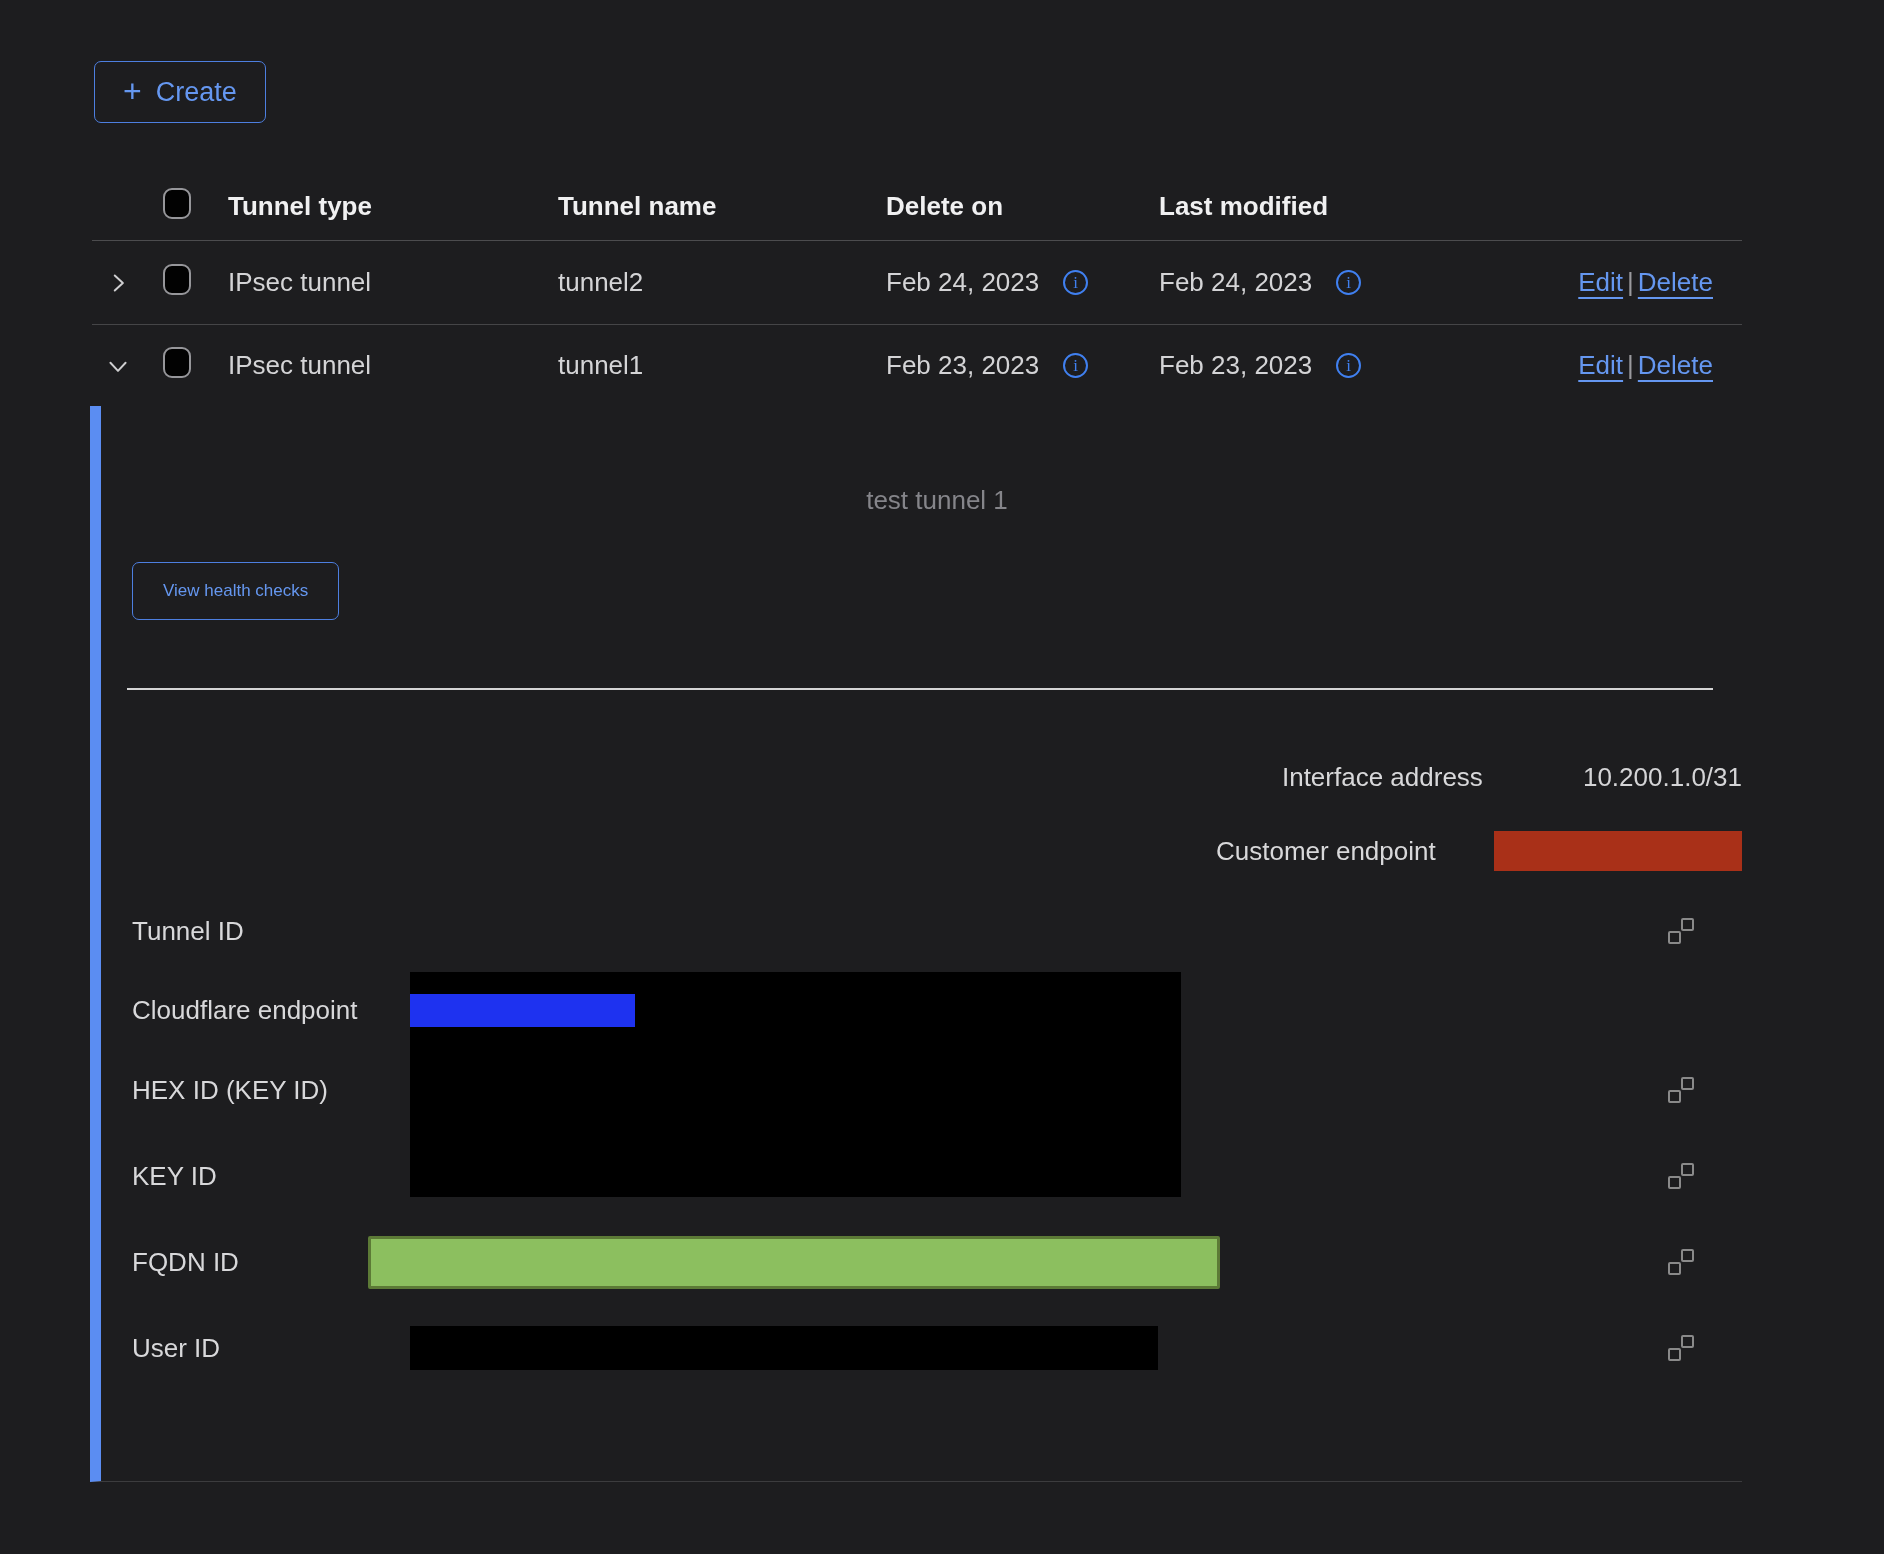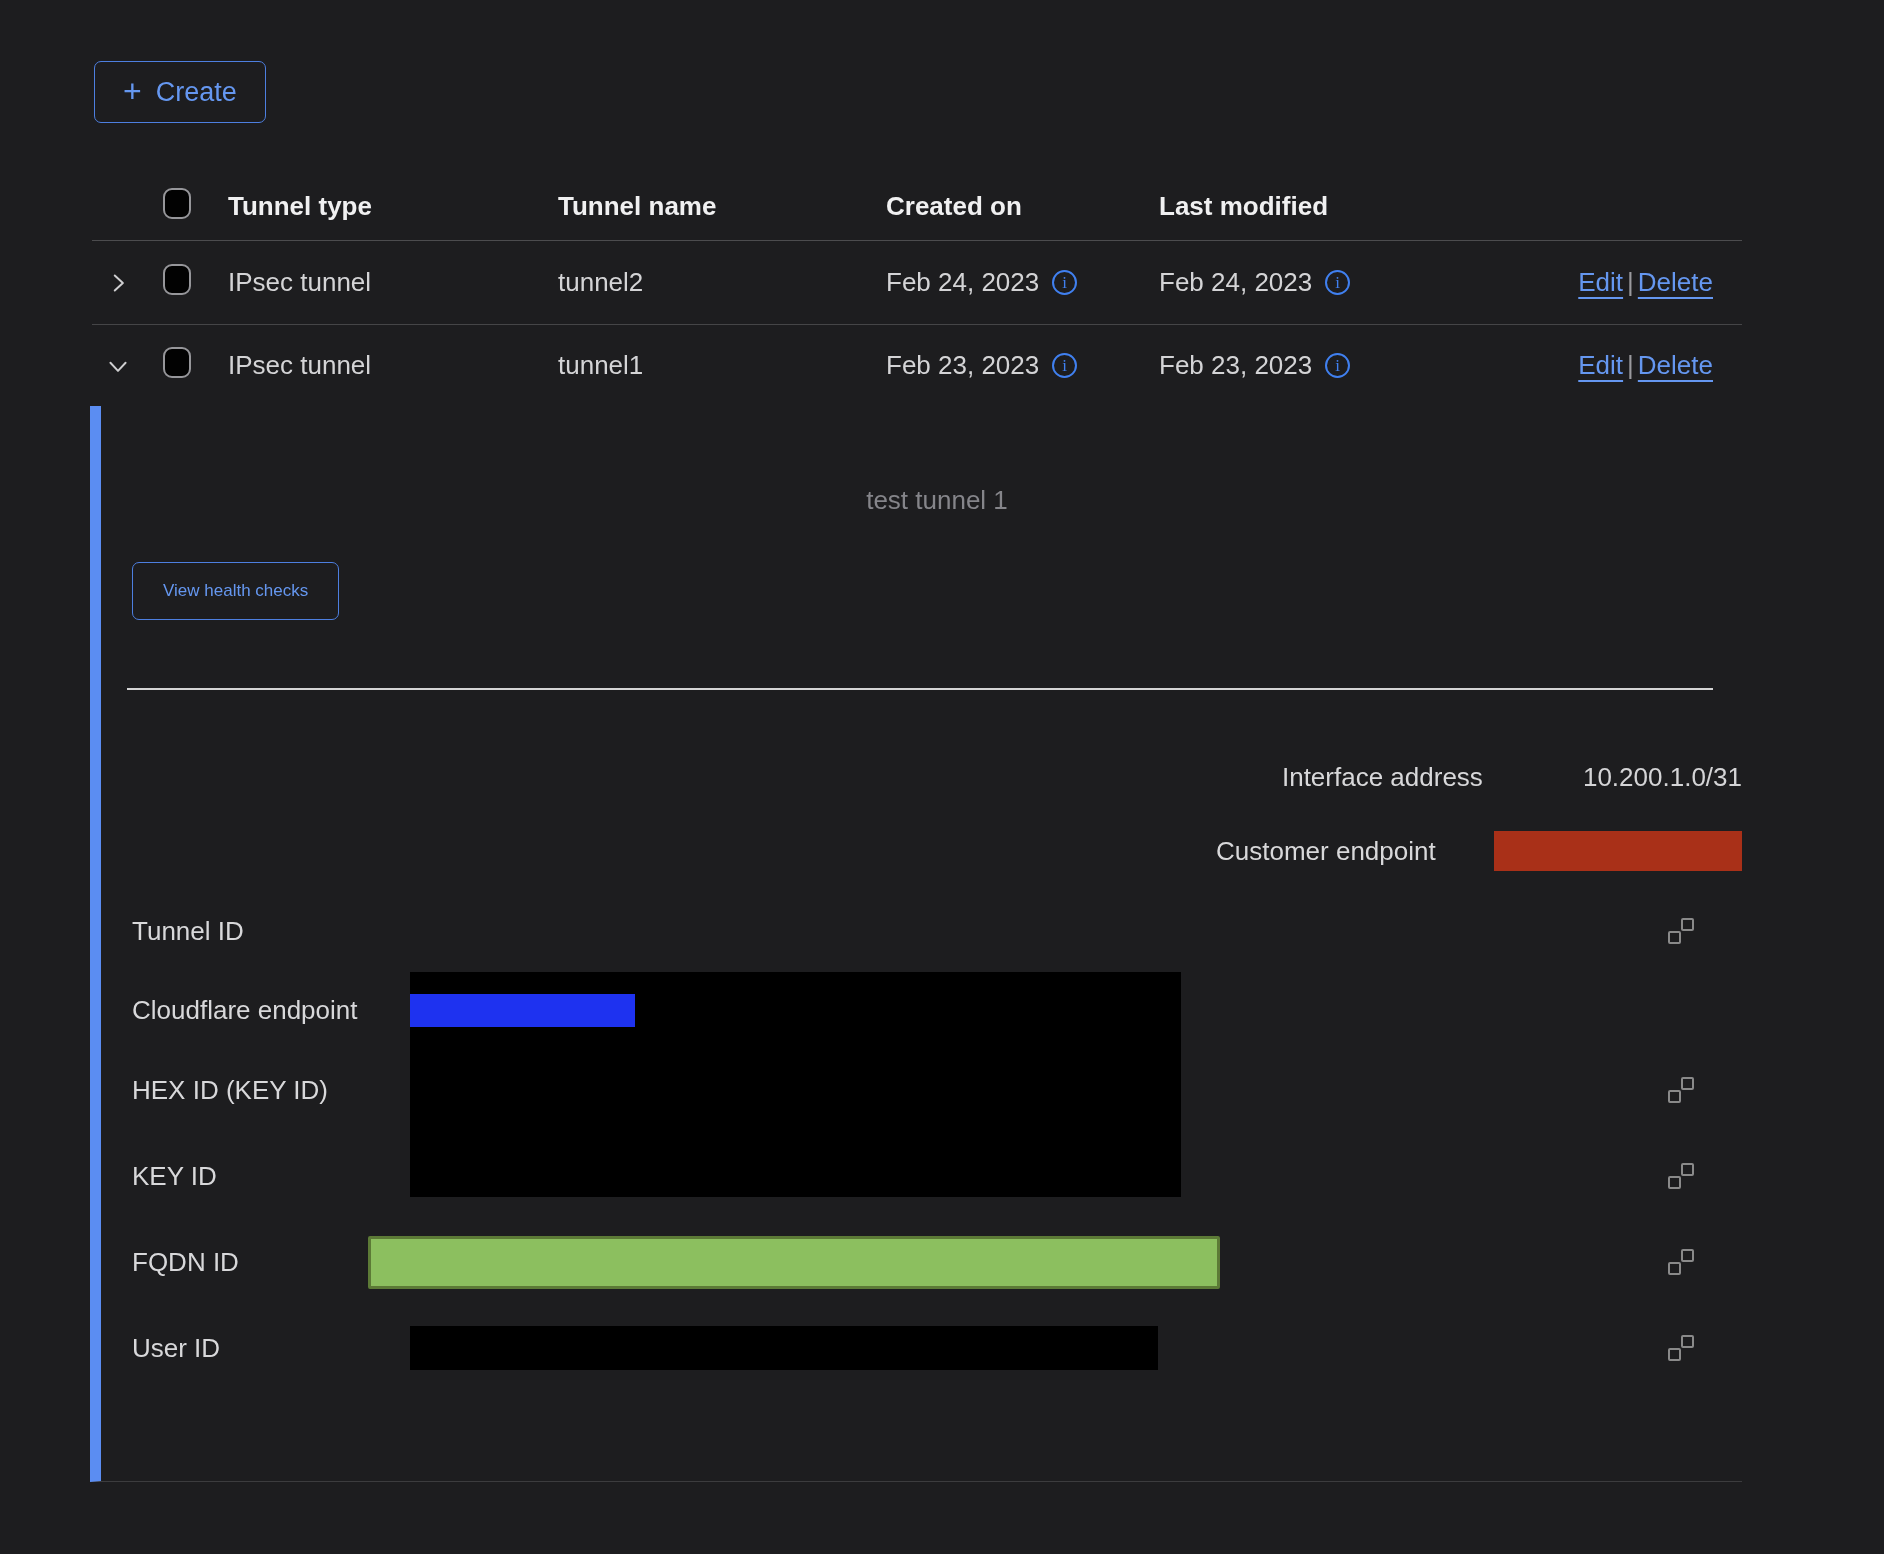--- a/index.html
+++ b/index.html
@@ -56,21 +56,21 @@
   }
   .t-head{height:68px;border-bottom:1px solid var(--line-header);font-weight:bold;color:var(--text-bright);}
   .t-data{height:84px;border-bottom:1px solid var(--line);}
   .t-data.expanded{border-bottom:none;height:81px;}
   .chev-cell{padding-left:13px;display:flex;align-items:center;}
   .chev-btn{background:none;border:none;padding:0;cursor:pointer;display:flex;}
   .checkbox{
     width:28px;height:31px;border:2px solid #96969a;border-radius:9px;
     background:#020202;cursor:pointer;
   }
-  .date-cell{display:flex;align-items:center;gap:13px;}
+  .date-cell{display:flex;align-items:center;gap:24px;}
   .info-icon{
     width:25px;height:25px;border-radius:50%;
     border:2px solid var(--info-blue);color:var(--info-blue);
     display:inline-flex;align-items:center;justify-content:center;
     font-size:17px;font-family:"Liberation Serif", serif;font-weight:500;
     cursor:pointer;flex:0 0 auto;
   }
   .actions-cell{display:flex;align-items:center;justify-content:flex-end;gap:4px;padding-right:29px;}
   .link{color:var(--accent-blue);text-decoration:underline;text-underline-offset:6px;cursor:pointer;font-size:26px;}
   .pipe{color:#9a9a9e;}
@@ -143,21 +143,21 @@
 </button>
 
 
 <div class="tunnel-table">
 
   <div class="t-row t-head">
     <div class="chev-cell"></div>
     <div><span class="checkbox" style="display:inline-block"></span></div>
     <div>Tunnel type</div>
     <div>Tunnel name</div>
-    <div>Created on</div>
+    <div>Delete on</div>
     <div>Last modified</div>
     <div></div>
   </div>
 
   <div class="t-row t-data">
     <div class="chev-cell">
       <button class="chev-btn">
         <svg width="26" height="26" viewBox="0 0 24 24" fill="none">
             <path d="M9 5 L16.5 12 L9 19" stroke="#cfcfd1" stroke-width="1.8" fill="none" stroke-linecap="round" stroke-linejoin="round"></path>
           </svg>

